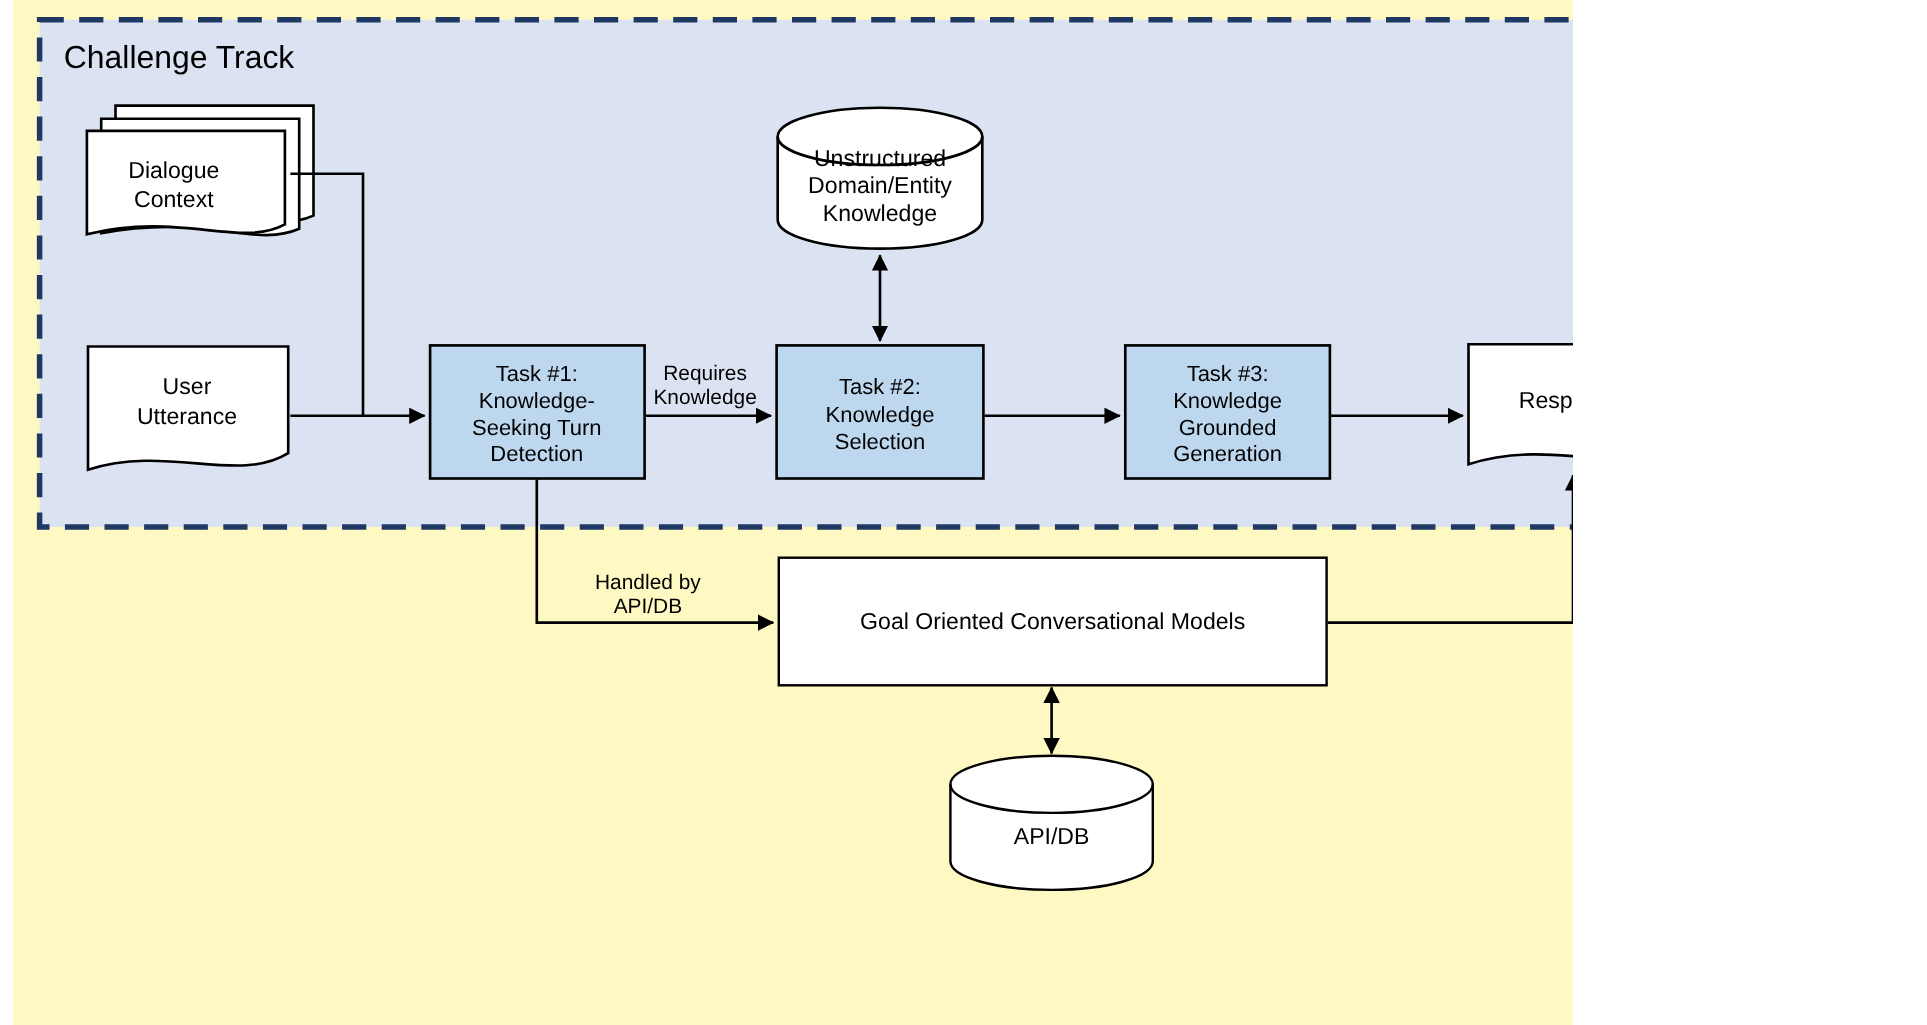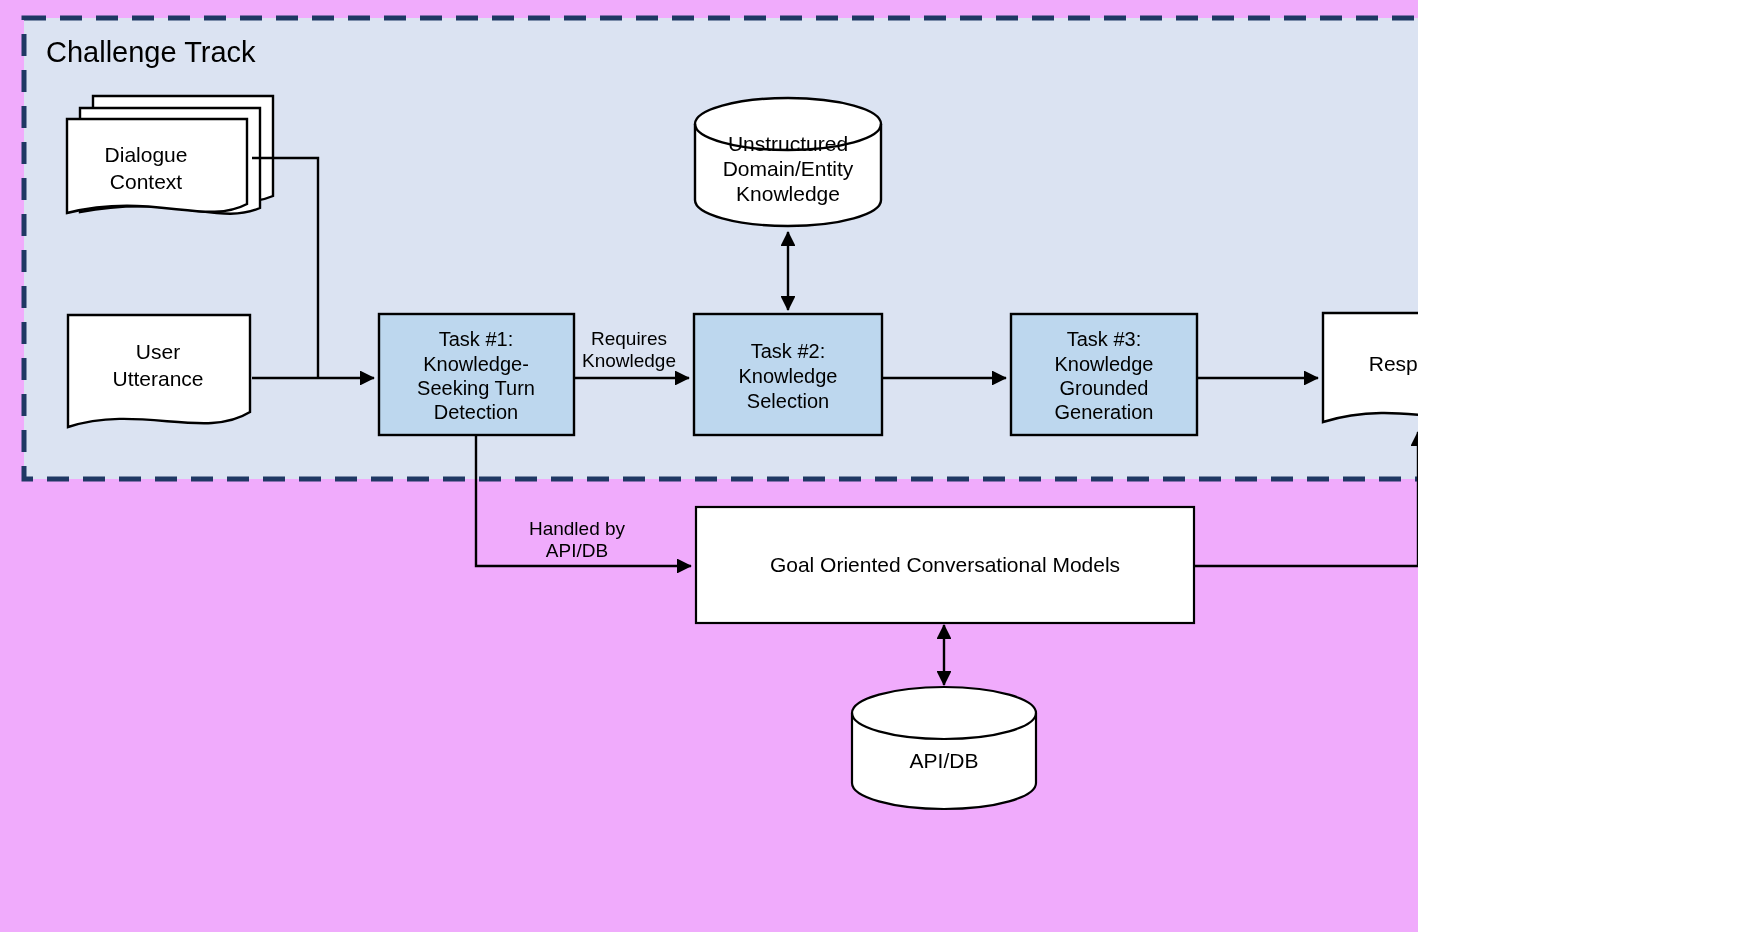--- a/index.html
+++ b/index.html
@@ -7,22 +7,23 @@
     padding: 0;
     background: #ffffff;
   }
   body {
     font-family: "Liberation Sans", sans-serif;
   }
   #canvas {
     position: relative;
     width: 1418px;
     height: 932px;
-    background: #f0abfc;
+    background: #fef9c3;
     overflow: hidden;
+    margin-left: 12px;
   }
   #diagram-svg {
     position: absolute;
     left: 0;
     top: 0;
     width: 1752px;
     height: 932px;
   }
   .node-text {
     fill: #000000;

